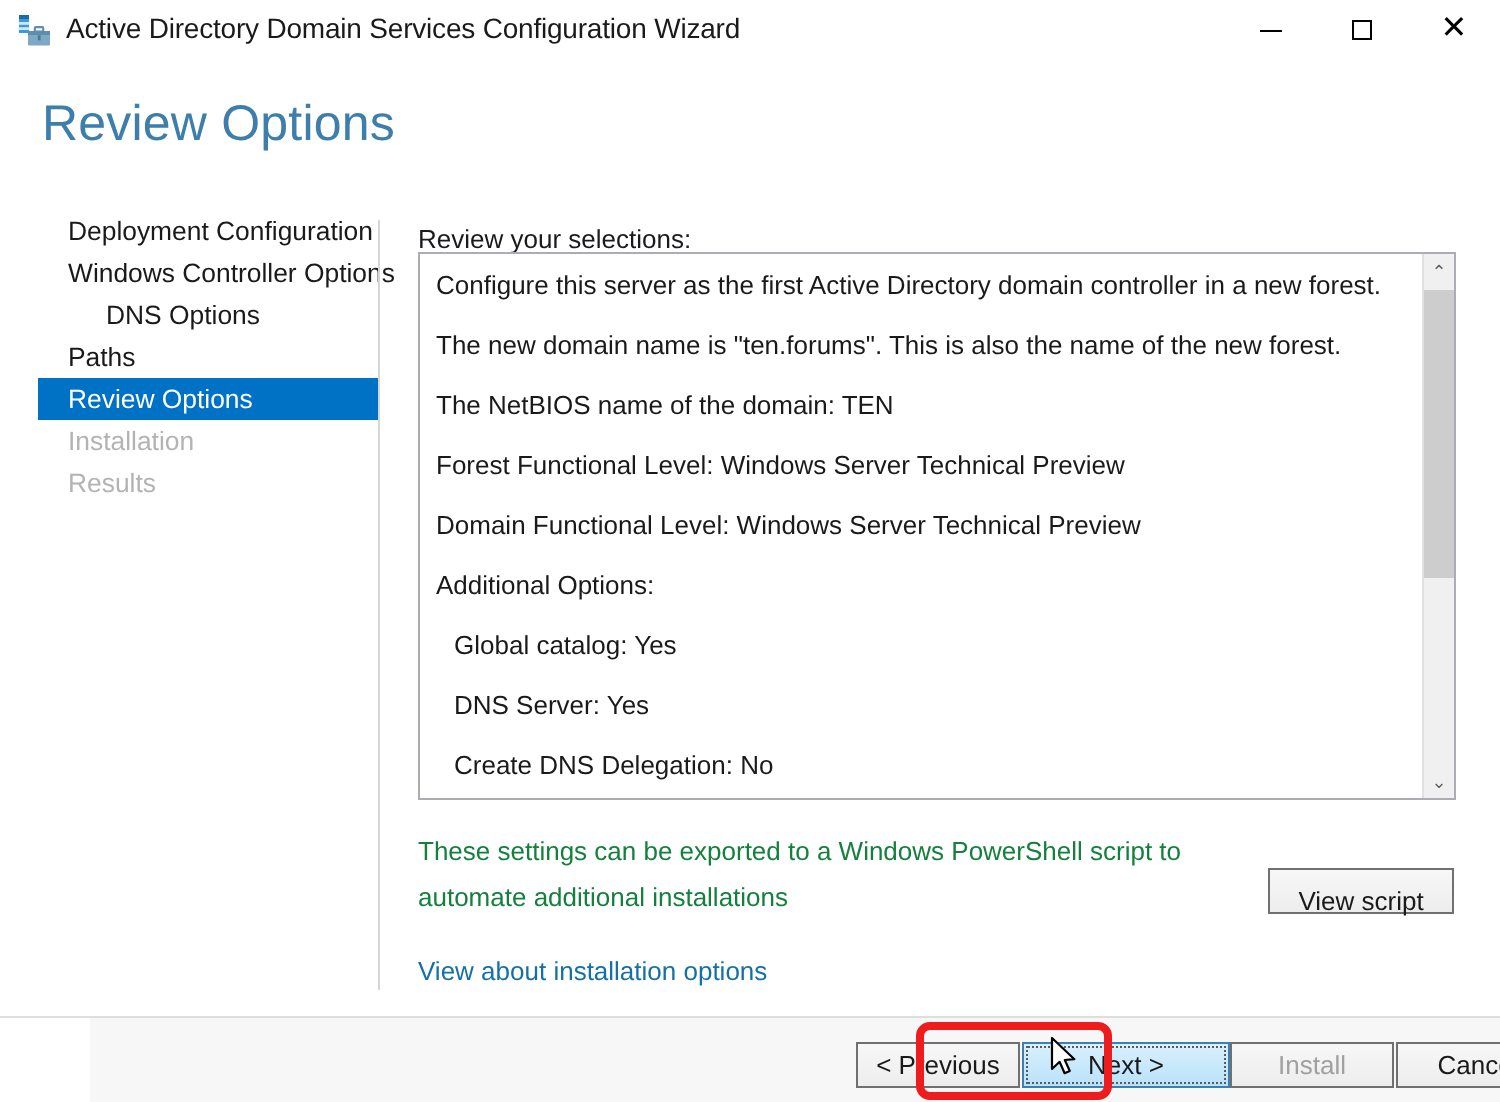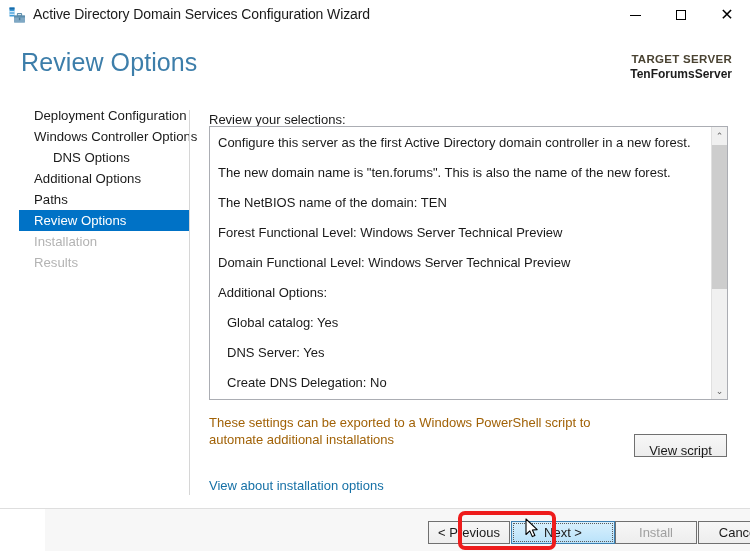--- a/index.html
+++ b/index.html
@@ -195,22 +195,22 @@
     width: 15px; height: 144px;
     background: #cdcdcd;
   }
 
   
   .ps-note {
     position: absolute;
     left: 0; top: 309px;
     width: 420px;
     font-size: 13px;
-    color: #a16207;
-    line-height: 17px;
+    color: #15803d;
+    line-height: 23px;
   }
   .view-script-btn {
     position: absolute;
     left: 425px; top: 329px;
     width: 93px; height: 23px;
     border: 1px solid #707070;
     background: linear-gradient(#f7f7f7, #ededed);
     font-size: 13px;
     color: #1a1a1a;
     font-family: "Liberation Sans", sans-serif;
@@ -310,31 +310,26 @@
         <span class="glyph-max"></span>
       </div>
       <div class="win-btn close">
         <span class="glyph-close">✕</span>
       </div>
     </div>
   </div>
 
   <div class="page-header">
     <div class="page-title">Review Options</div>
-    <div class="target-block">
-      <span class="target-label">TARGET SERVER</span>
-      <span class="target-value">TenForumsServer</span>
-    </div>
   </div>
 
   <div class="sidebar" id="sidebar">
       <div class="nav-item">Deployment Configuration</div>
       <div class="nav-item">Windows Controller Options</div>
       <div class="nav-item sub">DNS Options</div>
-      <div class="nav-item">Additional Options</div>
       <div class="nav-item">Paths</div>
       <div class="nav-item selected">Review Options</div>
       <div class="nav-item disabled">Installation</div>
       <div class="nav-item disabled">Results</div>
     </div>
   <div class="divider-vert"></div>
 
   <div class="main">
     <div class="review-label">Review your selections:</div>
 

